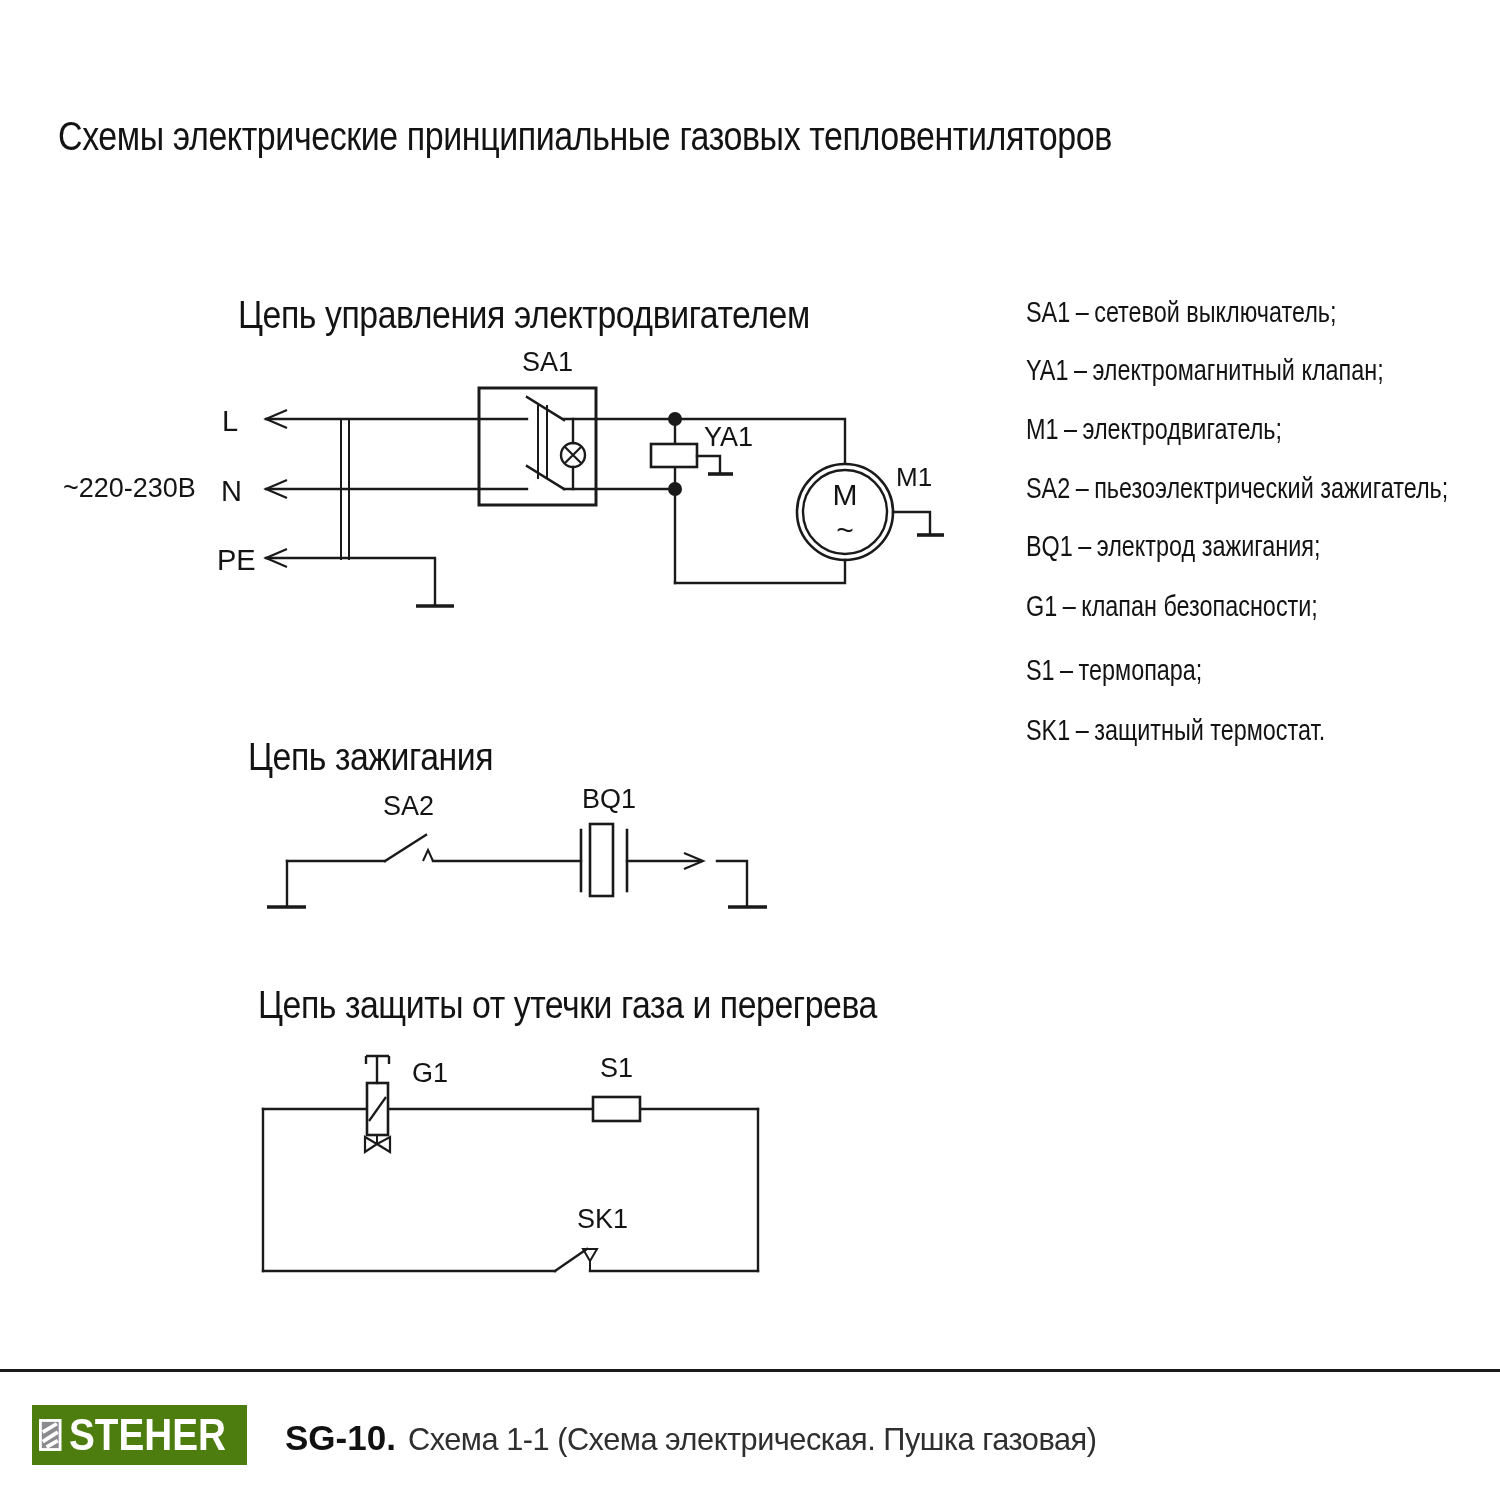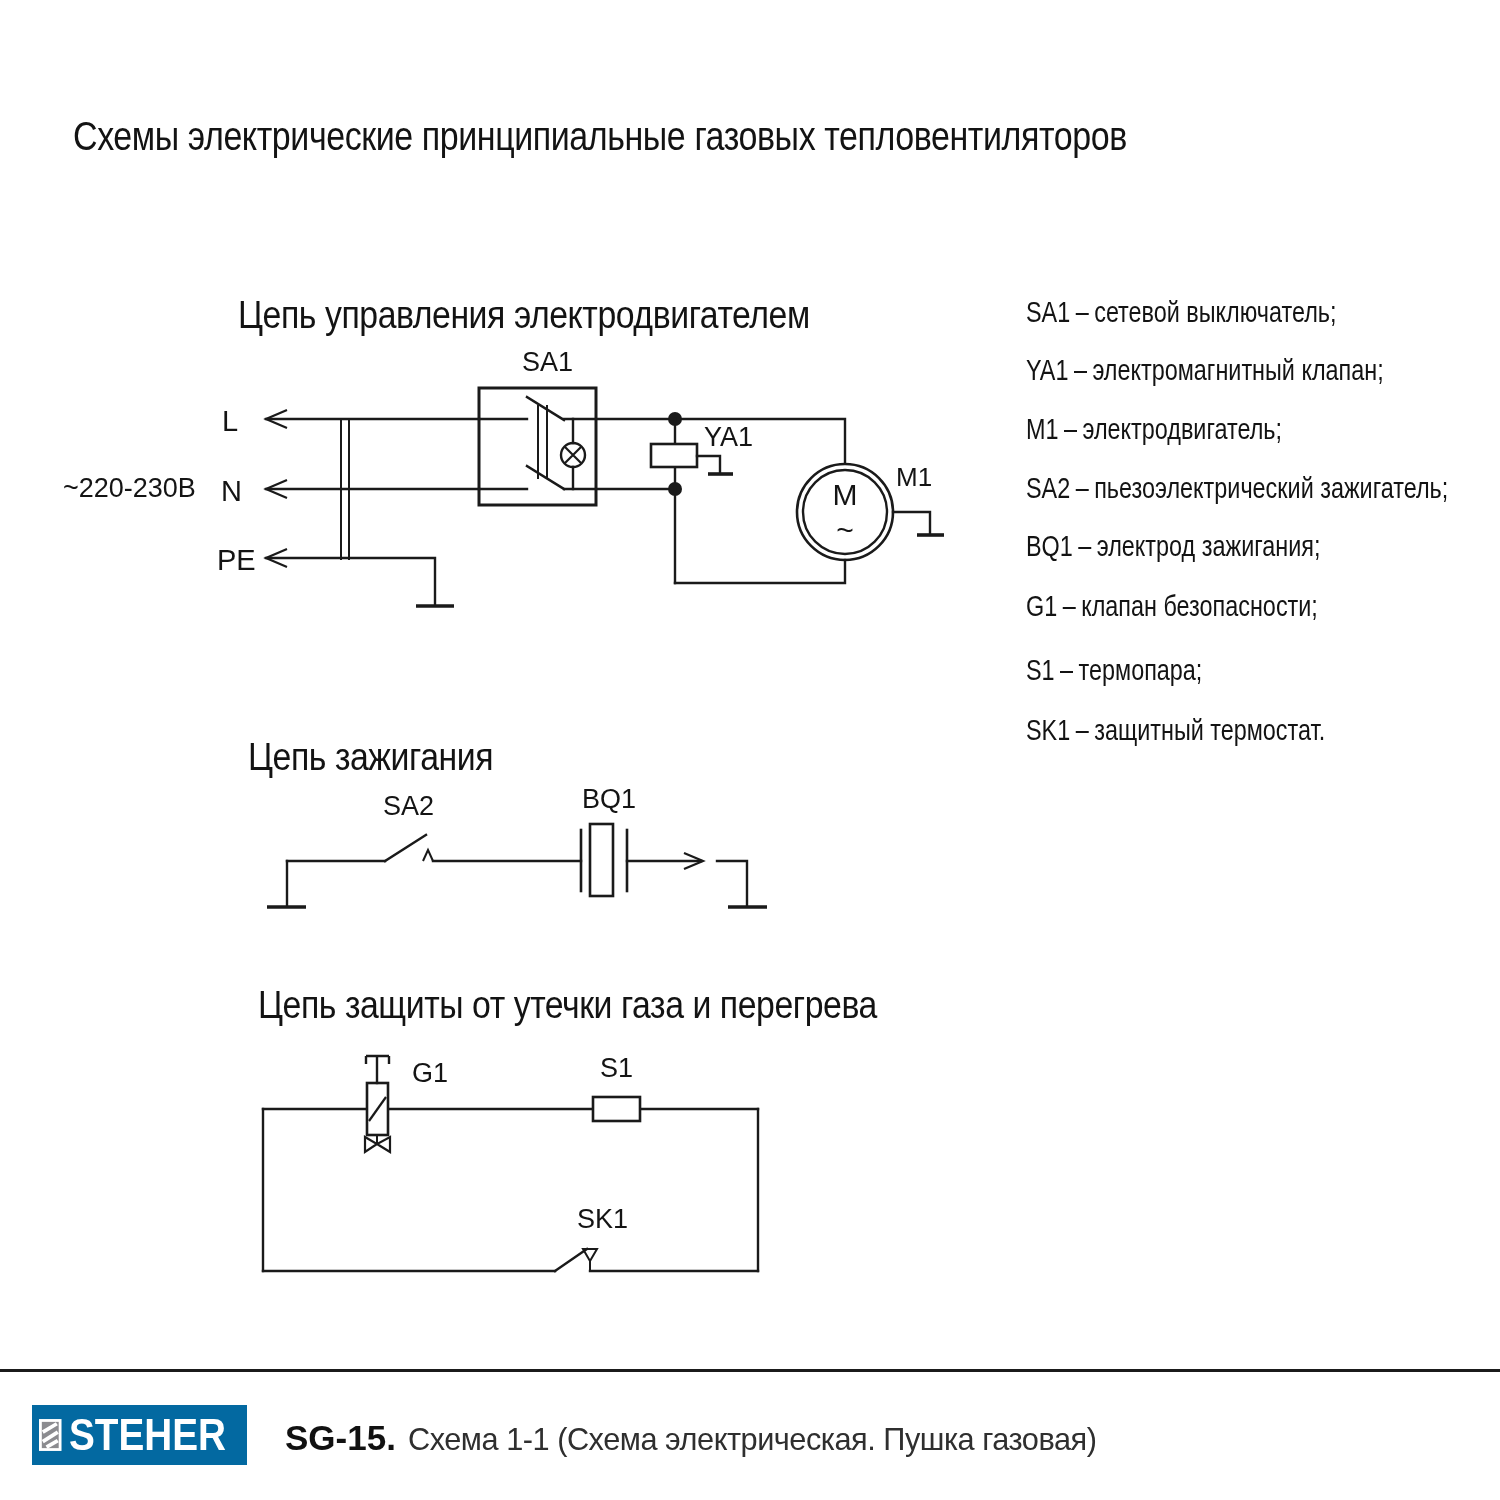--- a/index.html
+++ b/index.html
@@ -12,30 +12,30 @@
   .legend-row .dash{margin:0 7px;}
   svg.schem{position:absolute;left:0;top:0;}
   svg.schem *{vector-effect:none;}
   svg.schem text{font-family:"Liberation Sans",sans-serif;fill:#141414;}
   .wire{stroke:#1a1a1a;stroke-width:2.4;fill:none;stroke-linecap:square;}
   .sym{stroke:#1a1a1a;stroke-width:2.6;fill:#ffffff;}
   .syml{stroke:#1a1a1a;stroke-width:2.2;fill:none;}
   .gnd{stroke:#1a1a1a;stroke-width:3.6;fill:none;stroke-linecap:butt;}
   .dot{fill:#1a1a1a;stroke:none;}
   .footer-divider{position:absolute;left:0;top:1369px;width:1500px;height:3px;background:#1b1b1b;}
-  .logo-box{position:absolute;left:32px;top:1405px;width:215px;height:60px;background:#0369a1;display:flex;align-items:center;padding-left:7px;box-sizing:border-box;}
+  .logo-box{position:absolute;left:32px;top:1405px;width:215px;height:60px;background:#4d7c0f;display:flex;align-items:center;padding-left:7px;box-sizing:border-box;}
   .logo-text{color:#ffffff;font-weight:bold;font-size:44px;display:inline-block;transform:scaleX(0.88);transform-origin:left center;letter-spacing:0px;margin-left:7px;}
   .footer-line{position:absolute;left:285px;top:1418px;display:flex;align-items:baseline;}
   .footer-model{font-size:35px;font-weight:bold;color:#111111;}
   .footer-caption{font-size:32px;color:#2f2f2f;margin-left:12px;display:inline-block;transform:scaleX(0.96);transform-origin:left top;letter-spacing:-0.5px;}
 </style>
 </head>
 <body>
 
-<div class="abs" style="left:73px;top:116px;">
+<div class="abs" style="left:58px;top:116px;">
   <span class="gost main-title">Схемы электрические принципиальные газовых тепловентиляторов</span>
 </div>
 
 <div class="abs" style="left:238px;top:296px;">
   <span class="gost sec-title">Цепь управления электродвигателем</span>
 </div>
 <div class="abs" style="left:248px;top:738px;">
   <span class="gost sec-title">Цепь зажигания</span>
 </div>
 <div class="abs" style="left:258px;top:986px;">
@@ -171,15 +171,15 @@
   <svg width="24" height="34" viewBox="0 0 24 34">
     <rect x="1.5" y="1.5" width="21" height="31" fill="#8b8b8f" stroke="#ffffff" stroke-width="3"></rect>
     <path d="M4,14 L19,5" stroke="#ffffff" stroke-width="4" fill="none"></path>
     <path d="M4,24 L20,14" stroke="#ffffff" stroke-width="4" fill="none"></path>
     <path d="M8,30 L20,23" stroke="#ffffff" stroke-width="4" fill="none"></path>
   </svg>
   <span class="logo-text">STEHER</span>
 </div>
 
 <div class="footer-line">
-  <span class="footer-model">SG-15.</span>
+  <span class="footer-model">SG-10.</span>
   <span class="footer-caption">Схема 1-1 (Схема электрическая. Пушка газовая)</span>
 </div>
 
 </body></html>

